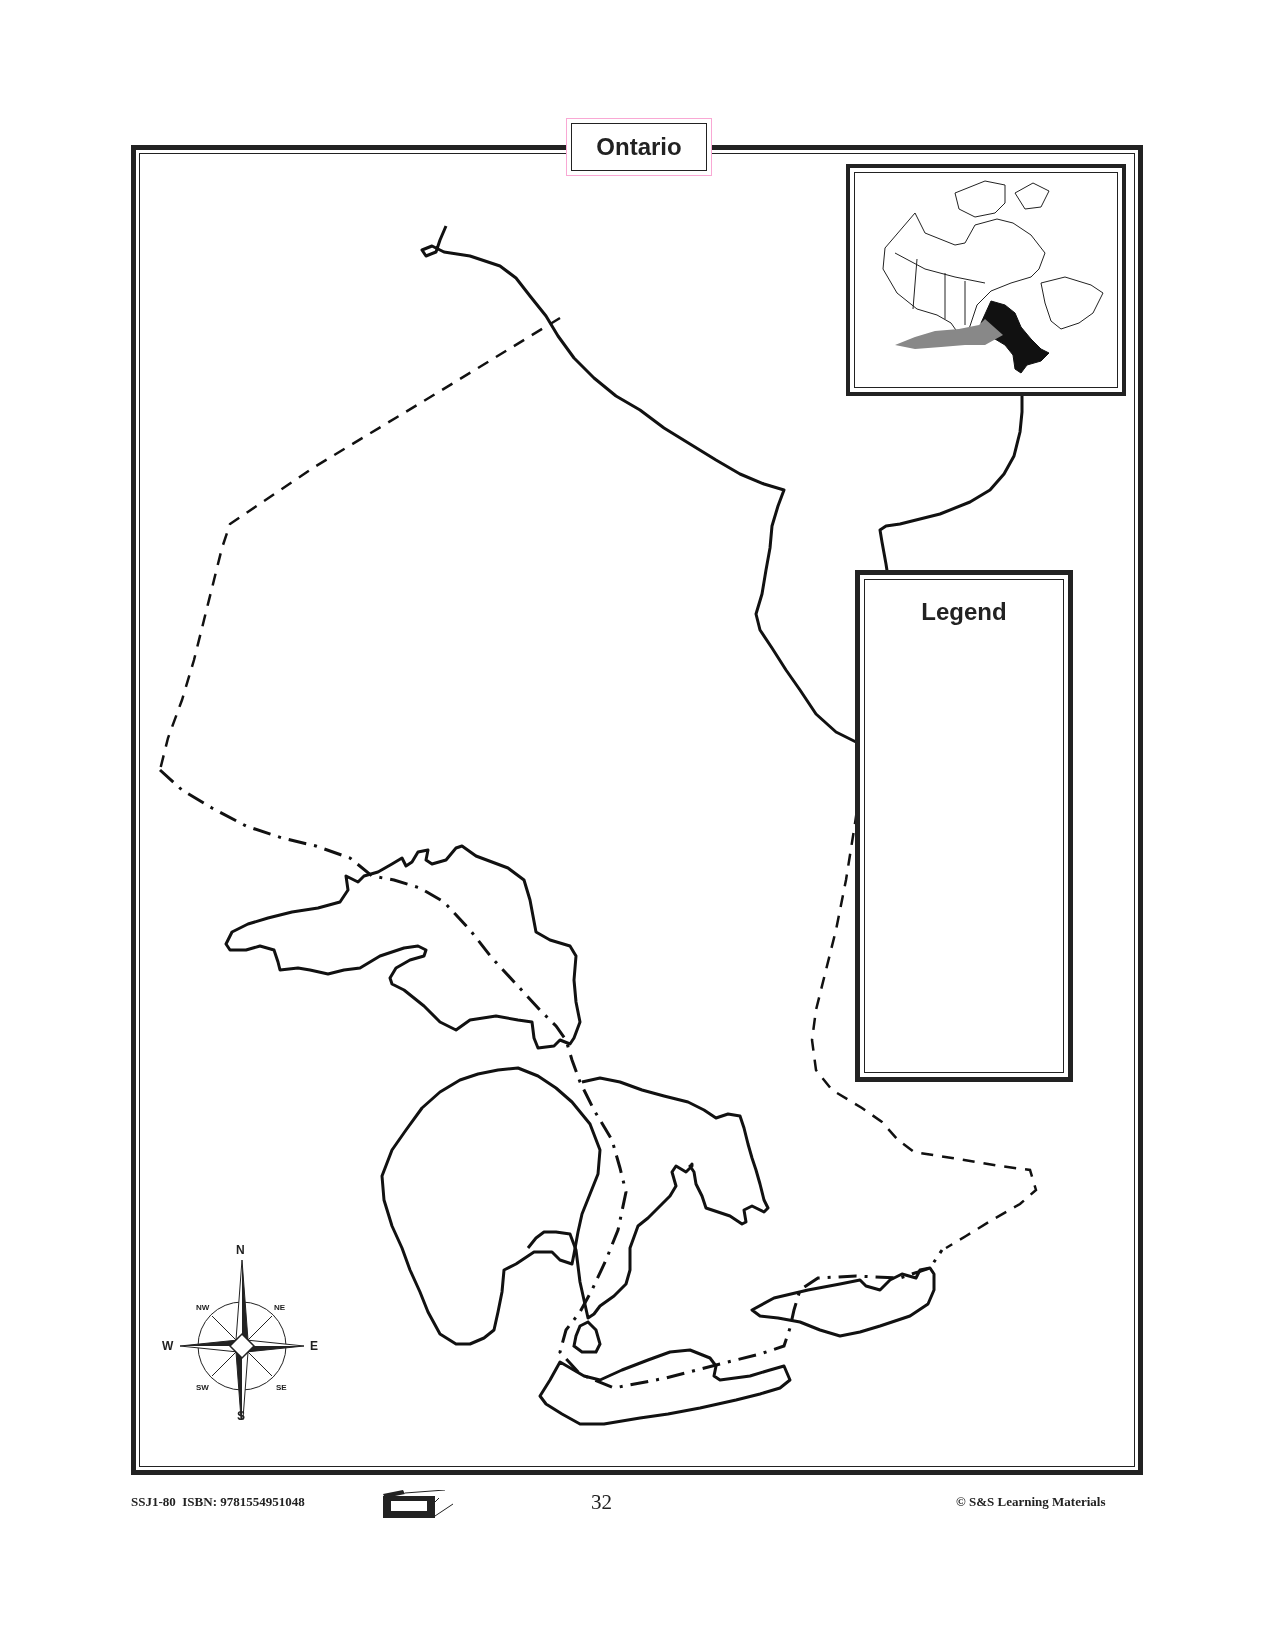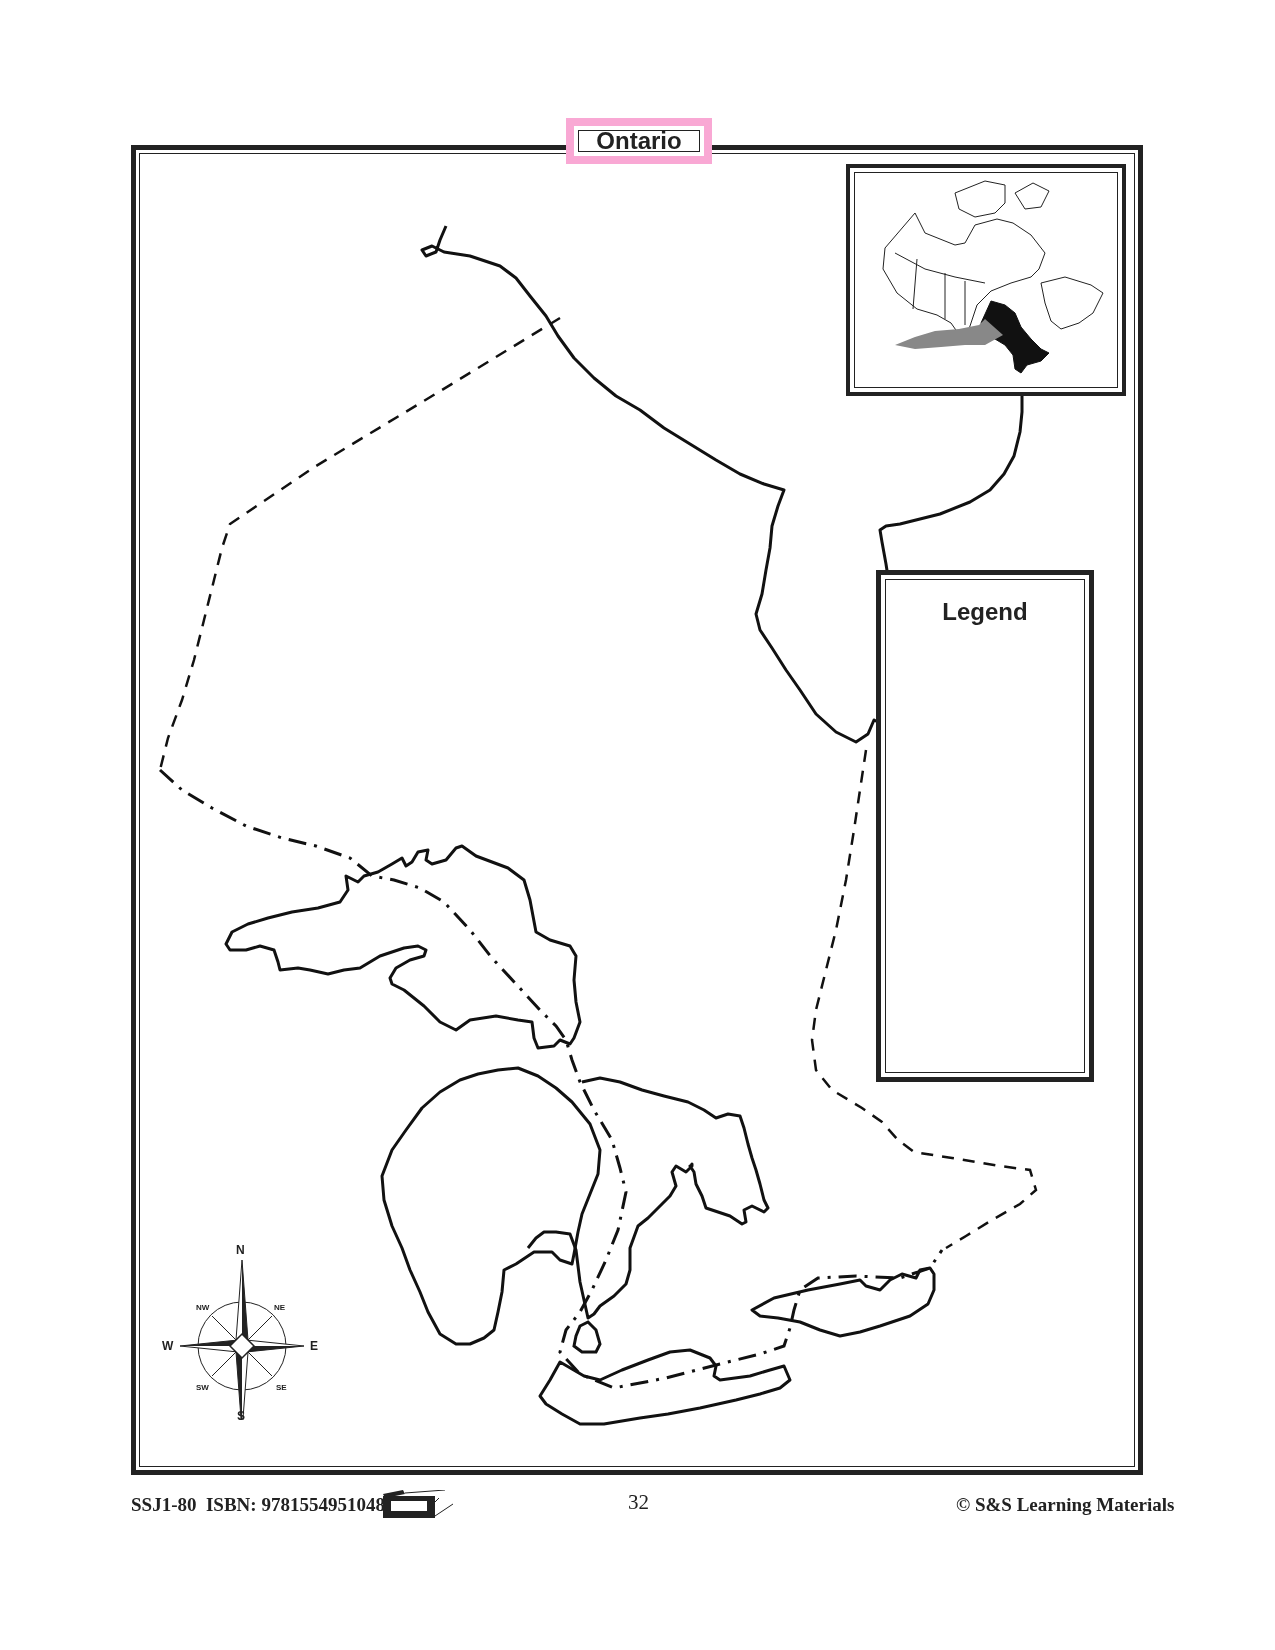--- a/index.html
+++ b/index.html
@@ -1,29 +1,29 @@
 <!DOCTYPE html>
 <html><head>
 <meta charset="utf-8">
 <style>
   html, body { margin:0; padding:0; background:#ffffff; }
   body { width:1275px; height:1650px; position:relative; overflow:hidden; font-family:"Liberation Sans", sans-serif; }
   .frame-outer { position:absolute; left:131px; top:145px; width:1012px; height:1330px; border:5px solid #222; box-sizing:border-box; }
   .frame-inner { position:absolute; left:139px; top:153px; width:996px; height:1314px; border:1.5px solid #222; box-sizing:border-box; }
-  .title-box { position:absolute; left:566px; top:118px; width:146px; height:46px; background:#fff; border:8px solid #f9a8d4; box-sizing:border-box; }
+  .title-box { position:absolute; left:566px; top:118px; width:146px; height:58px; background:#fff; border:1px solid #f9a8d4; box-sizing:border-box; }
   .title-box-inner { position:absolute; left:4px; top:4px; right:4px; bottom:4px; border:1.5px solid #222; display:flex; align-items:center; justify-content:center; }
   .title-text { font-weight:bold; font-size:24px; color:#222; }
   .inset { position:absolute; left:846px; top:164px; width:280px; height:232px; background:#fff; border:4px solid #222; box-sizing:border-box; }
   .inset-inner { position:absolute; left:4px; top:4px; right:4px; bottom:4px; border:1.5px solid #222; }
-  .legend { position:absolute; left:876px; top:570px; width:218px; height:512px; border:5px solid #222; box-sizing:border-box; background:#fff; }
+  .legend { position:absolute; left:855px; top:570px; width:218px; height:512px; border:5px solid #222; box-sizing:border-box; background:#fff; }
   .legend-inner { position:absolute; left:4px; top:4px; right:4px; bottom:4px; border:1.5px solid #222; }
   .legend-title { position:absolute; left:0; right:0; top:18px; text-align:center; font-weight:bold; font-size:24px; color:#222; }
   .map-svg { position:absolute; left:0; top:0; }
-  .footer { position:absolute; top:1494px; font-family:"Liberation Serif", serif; font-weight:bold; font-size:19px; color:#222; }
-  .page-num { position:absolute; top:1490px; left:628px; font-family:"Liberation Serif", serif; font-size:21px; color:#222; }
+  .footer { position:absolute; top:1494px; font-family:"Liberation Serif", serif; font-weight:bold; font-size:13px; color:#222; }
+  .page-num { position:absolute; top:1490px; left:591px; font-family:"Liberation Serif", serif; font-size:21px; color:#222; }
   .compass-label { font-family:"Liberation Sans", sans-serif; font-weight:bold; fill:#222; }
 </style>
 </head>
 <body>
 
 <div class="frame-outer"></div>
 <div class="frame-inner"></div>
 
 <svg class="map-svg" width="1275" height="1650">
 

